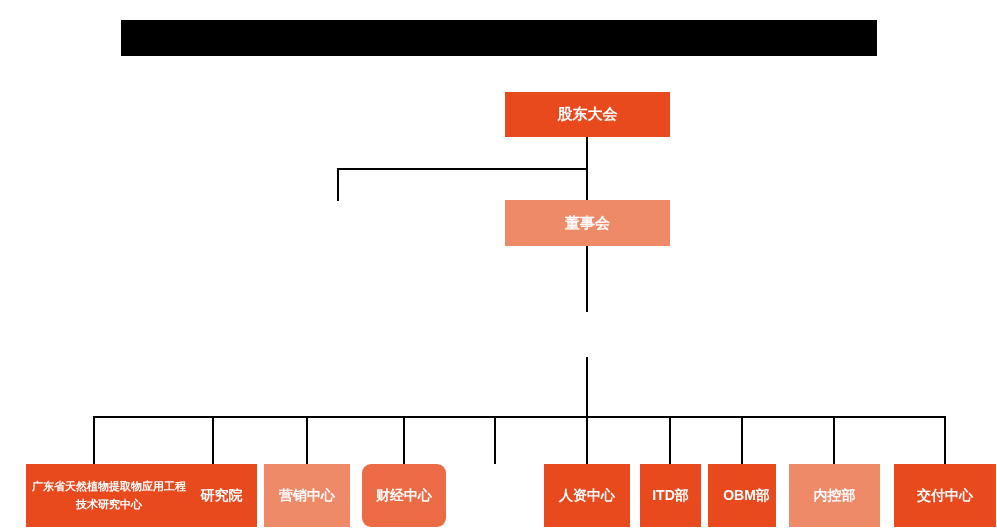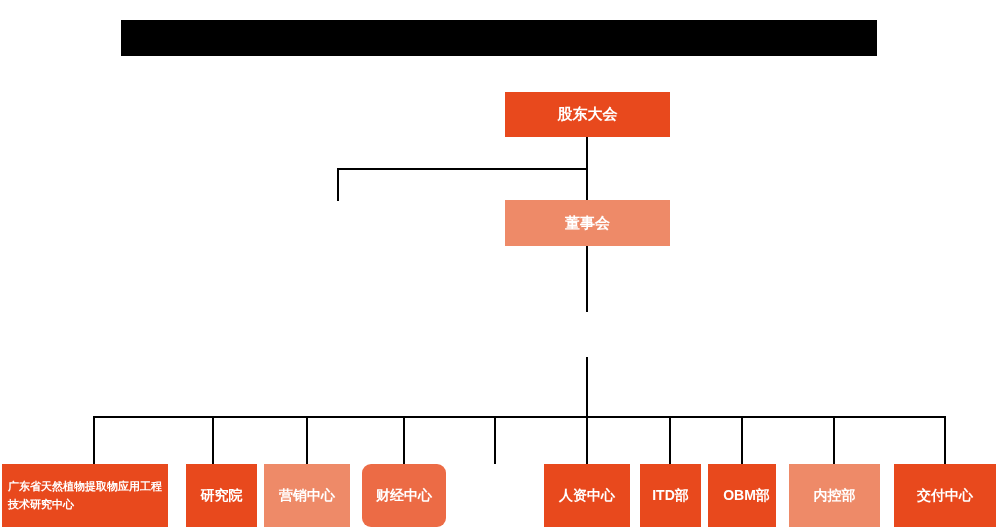--- a/index.html
+++ b/index.html
@@ -22,29 +22,29 @@
   .line {
     position: absolute;
     background: var(--line, #000000);
   }
 
   .node {
     position: absolute;
     display: flex;
     align-items: center;
     justify-content: center;
-    text-align: left;
+    text-align: center;
     color: var(--text, #ffffff);
     font-weight: bold;
     font-size: 15px;
     line-height: 1.35;
   }
 
   .dept { font-size: 14px; padding: 0 4px; }
-  .dept-small { font-size: 11px; line-height: 1.55; padding: 0 6px; }
+  .dept-small { font-size: 11px; line-height: 1.55; padding: 0 6px; margin-left: 24px; }
 
   .tone-primary { background: var(--primary, #E8491D); }
   .tone-light   { background: var(--light, #EE8A68); }
   .tone-medium  { background: var(--medium, #EC6B45); border-radius: 9px; }
 </style>
 </head>
 <body>
 
 <div class="canvas">
 

